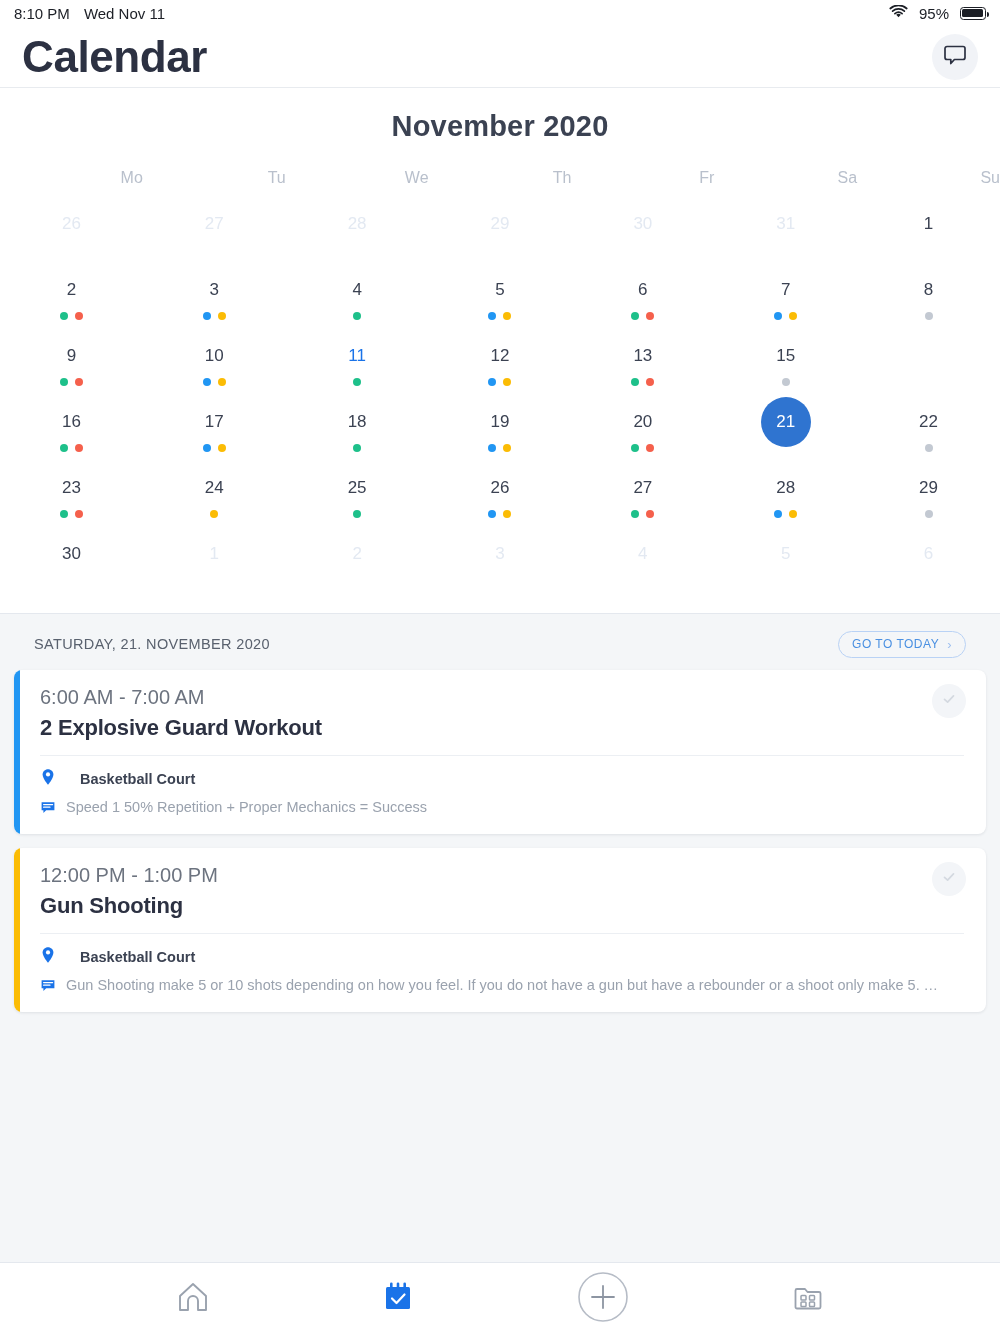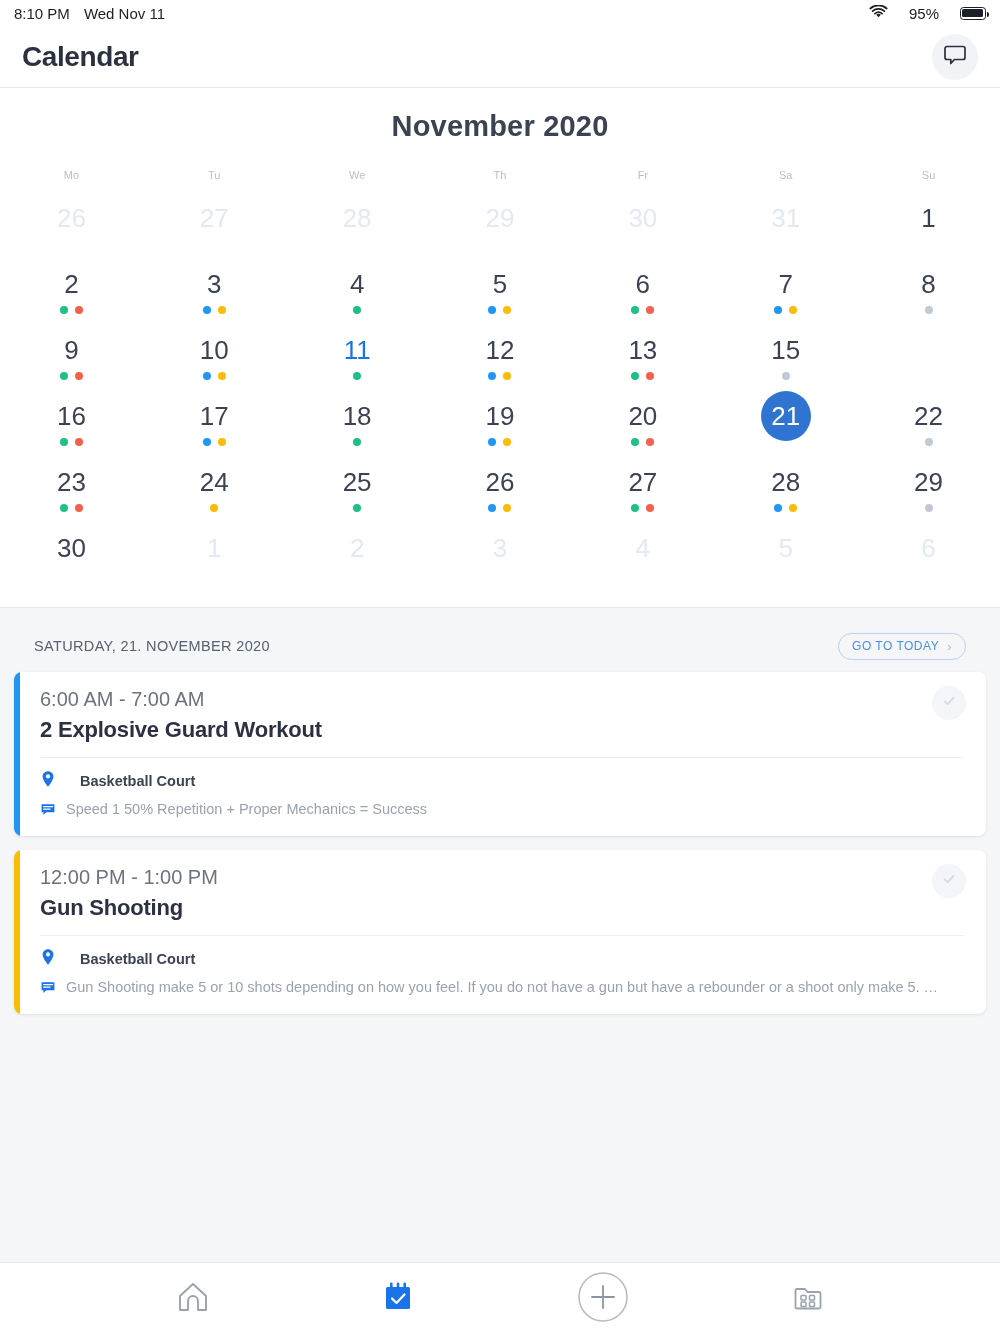--- a/index.html
+++ b/index.html
@@ -11,80 +11,80 @@
     overflow: hidden;
   }
   .screen { position: relative; width: 1000px; height: 1334px; background:#15803d; display:flex; flex-direction:column; }
 
   
   .statusbar {
     height: 26px; background:#fff; display:flex; align-items:center;
     padding: 0 14px; font-size: 15px; color:#1c1f26; font-weight:400;
   }
   .sb-left { display:flex; align-items:center; gap:14px; }
-  .sb-right { margin-left:auto; display:flex; align-items:center; gap:21px; }
+  .sb-right { margin-left:auto; display:flex; align-items:center; gap:11px; }
   .sb-time { font-weight: 400; }
   .sb-date { font-weight: 400; }
   .sb-batt-pct { font-size: 15px; }
   .batt {
     width: 26px; height: 13px; border:1.6px solid #1c1f26; border-radius:3.5px;
     position: relative; display:flex; align-items:center; padding:1.4px;
   }
   .batt::after {
     content:""; position:absolute; right:-4px; top:4px; width:2.4px; height:5px;
     background:#1c1f26; border-radius:0 2px 2px 0;
   }
   .batt-fill { background:#1c1f26; height:100%; width:95%; border-radius:1.5px; }
 
   
   .header {
     height: 62px; background:#fff; display:flex; align-items:center;
     padding: 0 22px; border-bottom:1px solid #e8ebef;
   }
-  .app-title { font-size: 28px; font-weight:700; color:#2c3142; letter-spacing:-0.4px; }
+  .app-title { font-size: 44px; font-weight:700; color:#2c3142; letter-spacing:-0.4px; }
   .chat-btn {
     margin-left:auto; width:46px; height:46px; border-radius:50%;
     background:#f1f3f7; display:flex; align-items:center; justify-content:center;
     cursor:pointer;
   }
 
   
   .calwrap { background:#fff; padding: 22px 0 18px; }
   .month-title {
     text-align:center; font-size:29px; color:#3b4252; font-weight:700;
     letter-spacing:0.2px; margin-bottom: 26px;
   }
   .dow-row, .week-row { display:grid; grid-template-columns: repeat(7, 1fr); }
   .dow {
-    text-align:center; font-size:11px; color:#b9c0cc; font-weight:400; padding-bottom:12px;
+    text-align:right; font-size:16px; color:#b9c0cc; font-weight:400; padding-bottom:12px;
   }
   .week-row { margin-bottom: 4px; }
   .daycell {
     height: 62px; display:flex; flex-direction:column; align-items:center; justify-content:flex-start;
     cursor:pointer; position:relative;
   }
   .daynum {
-    font-size: 26px; color:#3b4252; font-weight:400; line-height: 34px;
+    font-size: 17px; color:#3b4252; font-weight:400; line-height: 34px;
     width:50px; height:50px; display:flex; align-items:center; justify-content:center;
   }
   .daycell.out .daynum { color:#e3e9f2; }
   .daycell.today .daynum { color:#1a73e8; }
   .daycell.selected .daynum {
     background:#2f74d0; color:#ffffff; border-radius:50%;
   }
   .dots { display:flex; gap:7px; margin-top:-4px; height:9px; align-items:center; }
   .dot { width:8px; height:8px; border-radius:50%; }
   .dot.green  { background:#1ec08a; }
   .dot.red    { background:#f5604c; }
   .dot.blue   { background:#2196f3; }
   .dot.yellow { background:#fbbc05; }
   .dot.gray   { background:#c3c9d2; }
 
   
-  .events-pane { flex:1; background:#f4f6f8; border-top:1px solid #e4e8ee; padding: 12px 14px; }
+  .events-pane { flex:1; background:#f4f6f8; border-top:1px solid #e4e8ee; padding: 4px 14px; }
   .events-head {
     display:flex; align-items:center; height: 52px; padding: 0 20px 0 20px;
   }
   .events-date {
     font-size:14.5px; color:#59616e; letter-spacing:0.35px; font-weight:400;
   }
   .today-btn {
     margin-left:auto; border:1px solid #b9d2f5; border-radius:20px;
     padding: 5px 13px; font-size:12px; color:#4a90e2; letter-spacing:0.5px;
     display:flex; align-items:center; gap:8px; background:transparent; cursor:pointer;

